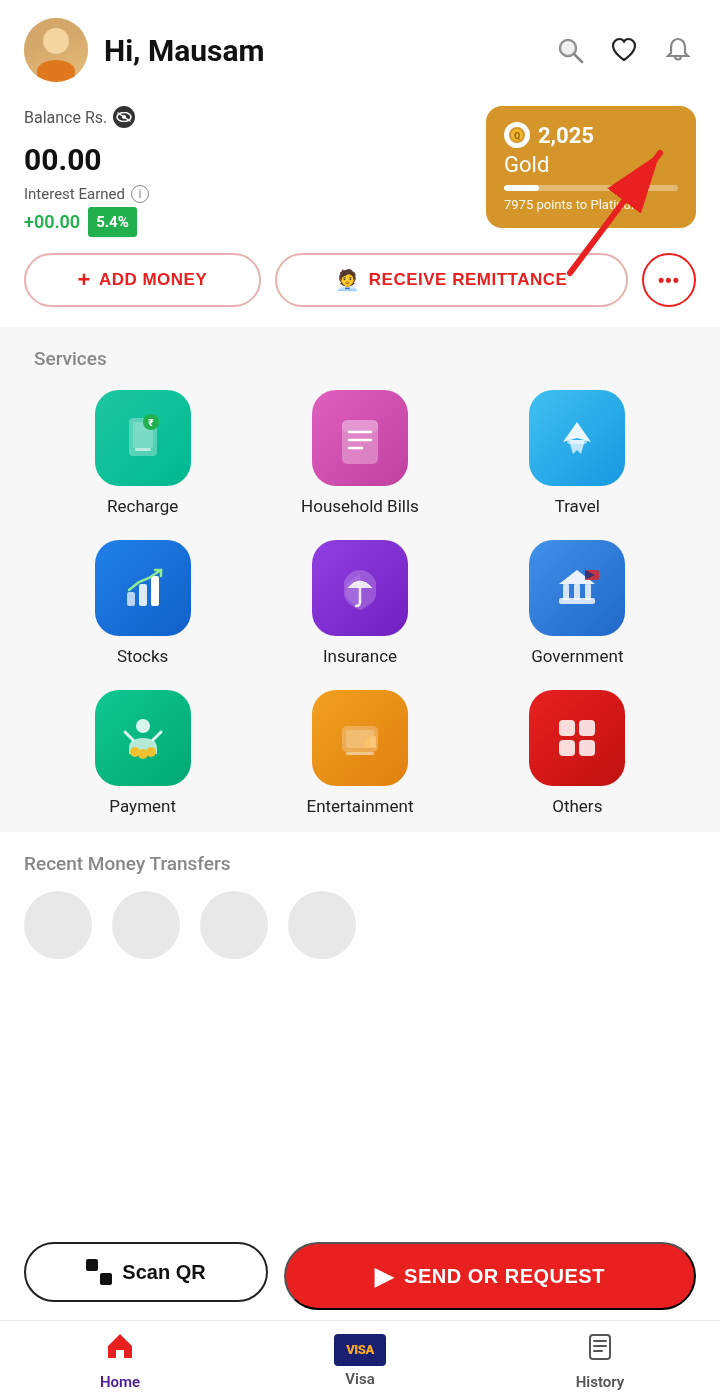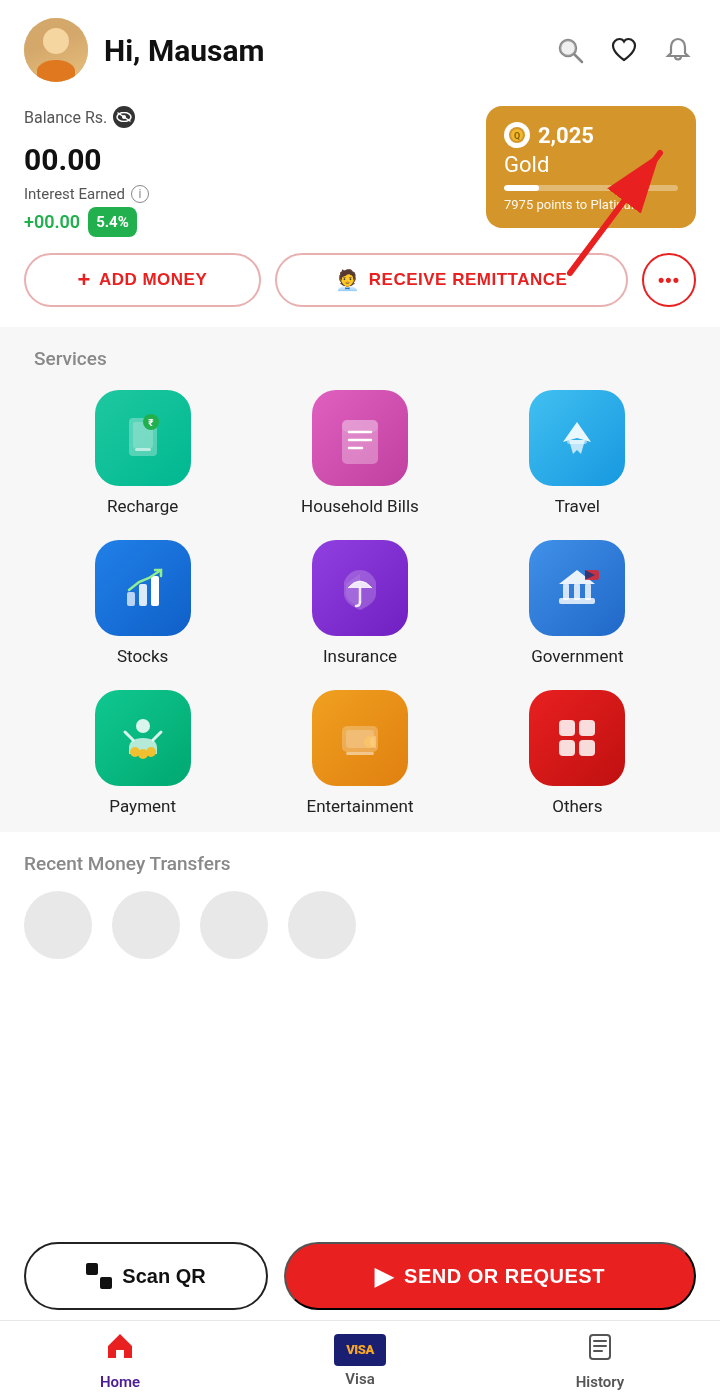--- a/index.html
+++ b/index.html
@@ -108,21 +108,21 @@
       color: #22b04e;
       font-weight: 600;
       font-size: 18px;
     }
     .interest-badge {
       background: #22b04e;
       color: #fff;
       font-size: 15px;
       font-weight: 700;
       padding: 6px 8px;
-      border-radius: 8px;
+      border-radius: 3px;
     }
     .gold-card {
       background: #d4952a;
       border-radius: 16px;
       padding: 16px 18px;
       width: 210px;
       color: #fff;
       flex-shrink: 0;
     }
     .gold-card-top {
@@ -292,21 +292,21 @@
       position: fixed;
       bottom: 80px;
       left: 0; width: 720px;
       padding: 10px 24px;
       display: flex;
       gap: 16px;
       background: transparent;
     }
     .btn-scan-qr {
       flex: 1;
-      height: 68px;
+      height: 60px;
       border: 2.5px solid #222;
       border-radius: 34px;
       background: #fff;
       color: #111;
       font-size: 20px;
       font-weight: 700;
       display: flex;
       align-items: center;
       justify-content: center;
       gap: 10px;

